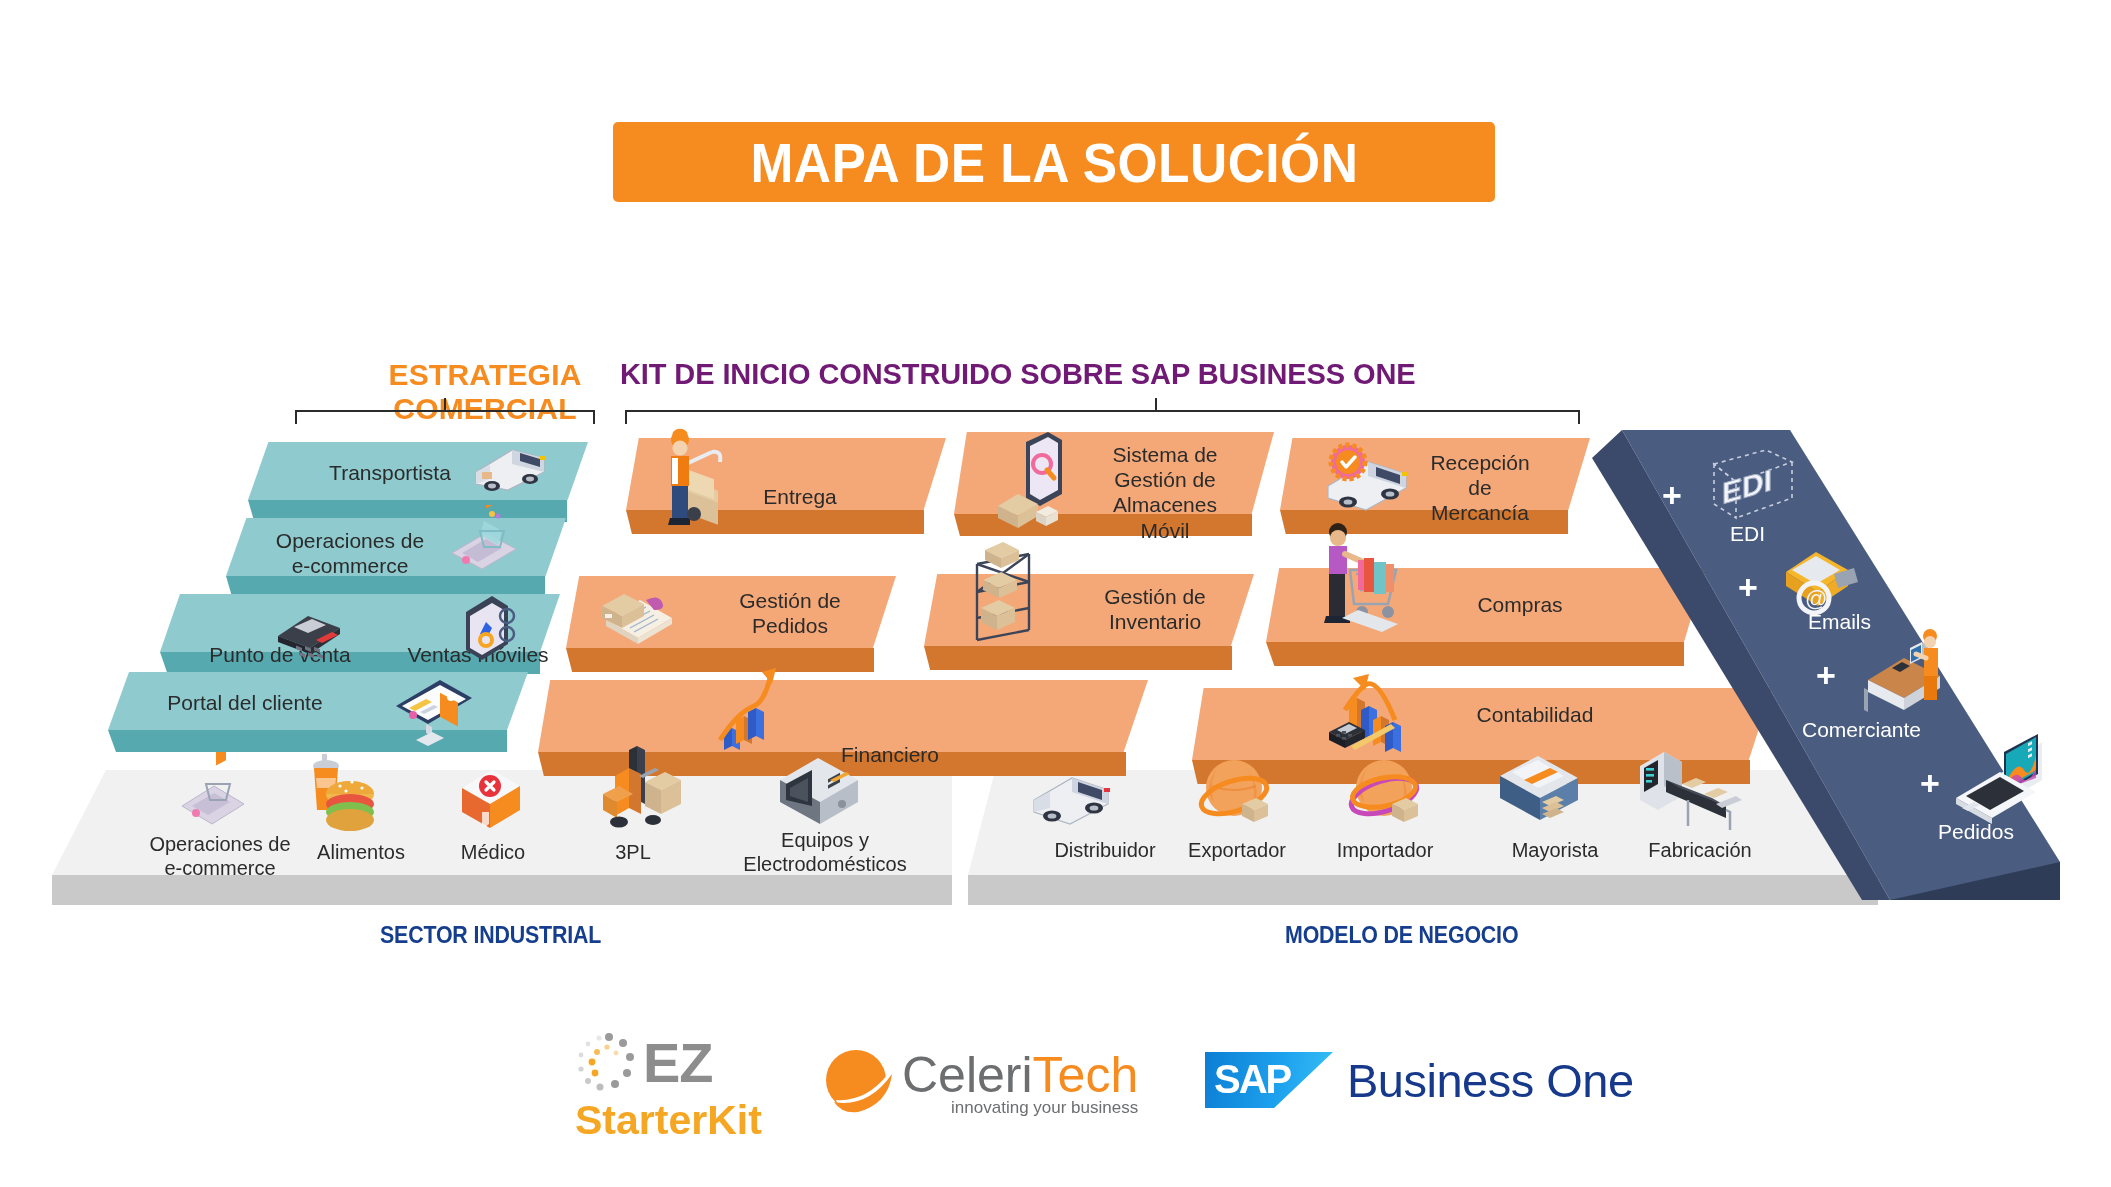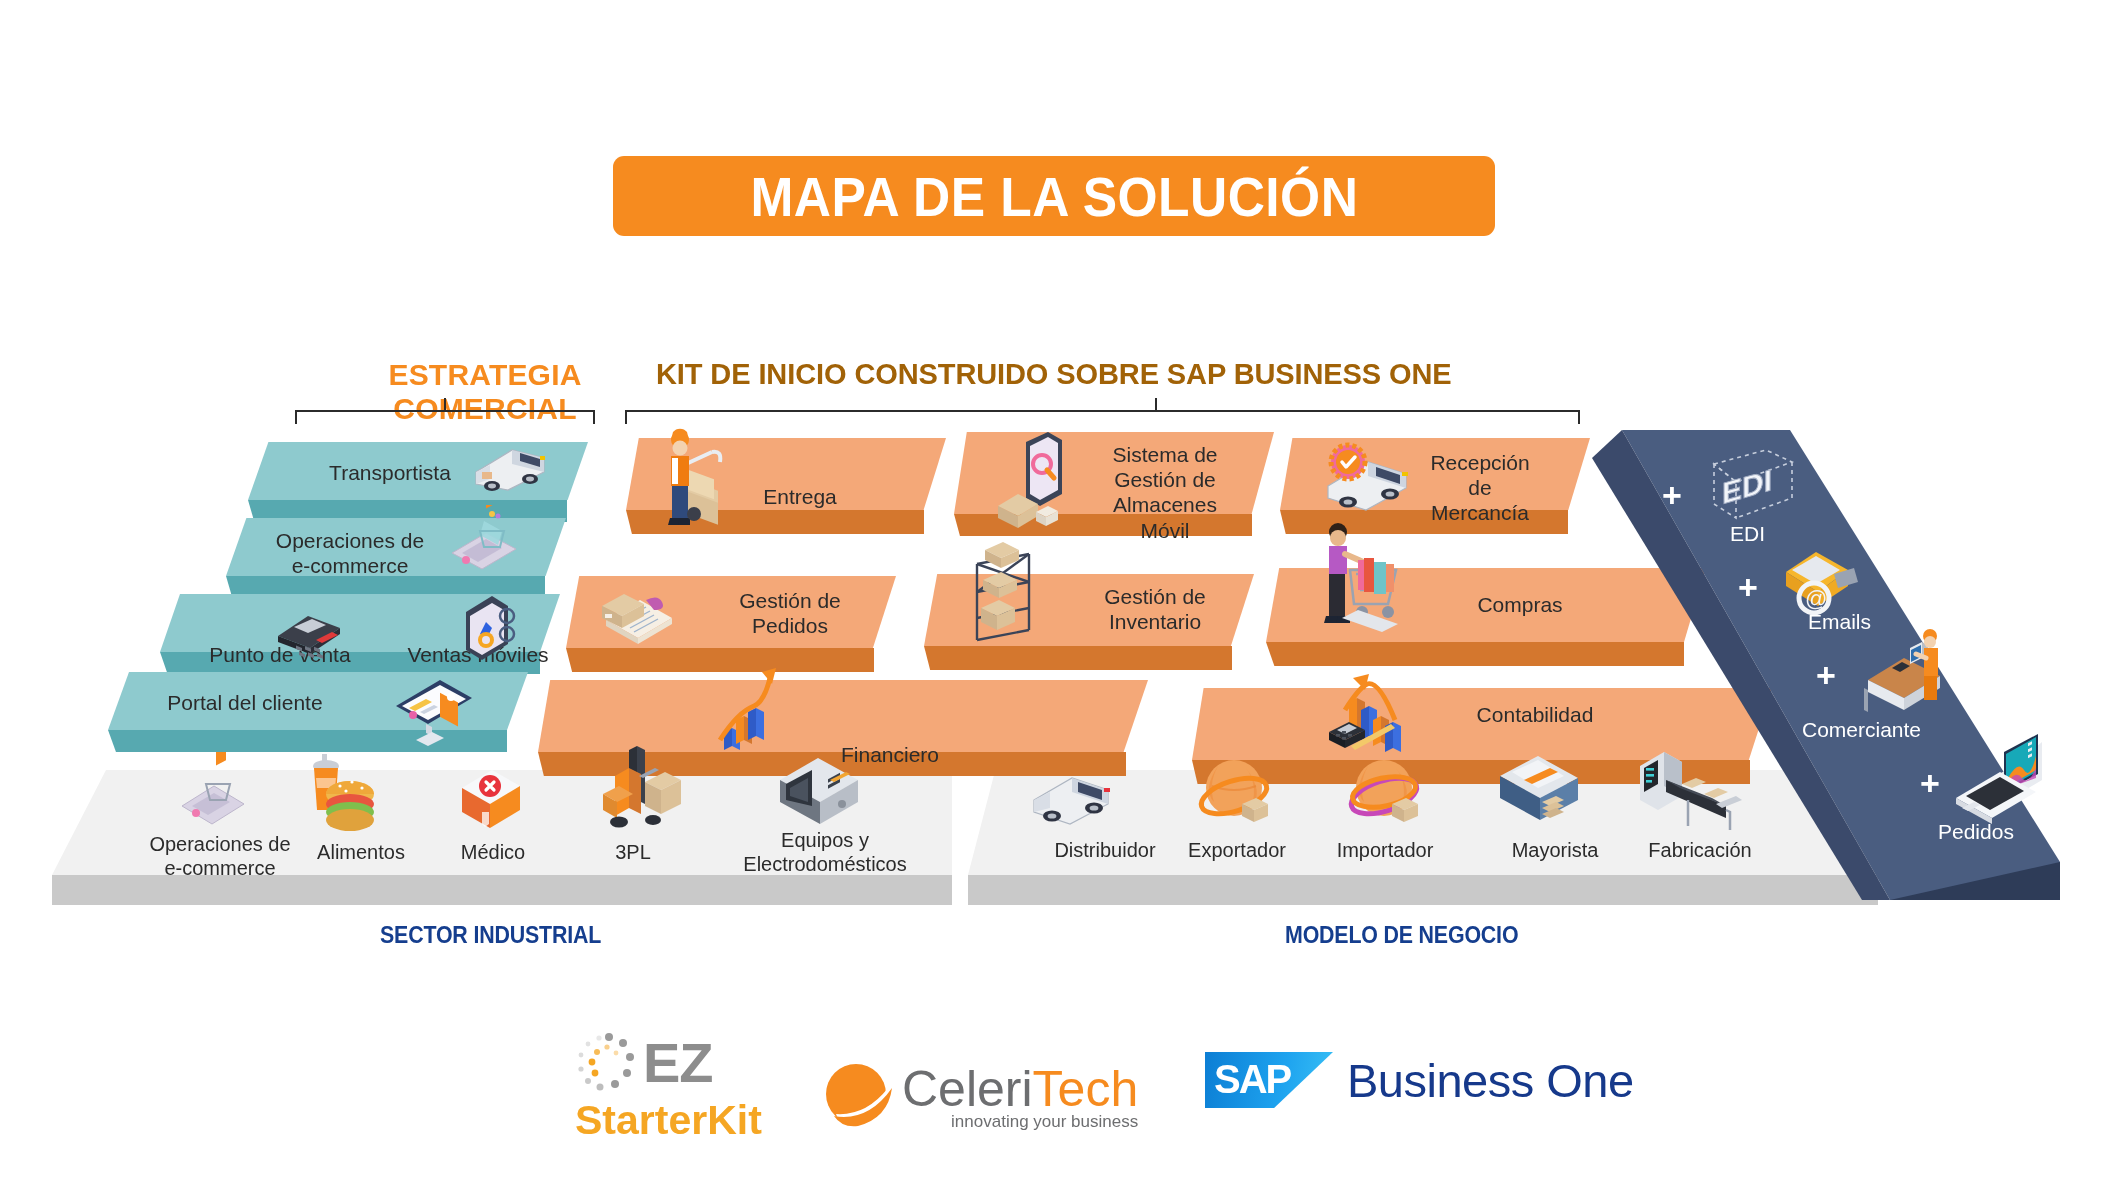--- a/index.html
+++ b/index.html
@@ -2,37 +2,37 @@
 <html><head>
 <meta charset="utf-8">
 <style>
   html,body{margin:0;padding:0;background:#fff;}
   body{width:2111px;height:1187px;position:relative;overflow:hidden;
        font-family:"Liberation Sans", sans-serif;color:#262626;}
 
   
   #title-banner{
     position:absolute;left:613px;top:122px;width:882px;height:80px;
-    background:#F68B1F;border-radius:11px;
-    display:flex;align-items:center;justify-content:center;margin-top:34px;
+    background:#F68B1F;border-radius:5px;
+    display:flex;align-items:center;justify-content:center;
   }
   #title-banner .txt{
     color:#fff;font-weight:bold;font-size:56px;letter-spacing:.5px;
     font-family:"Liberation Sans", sans-serif;
     transform:scaleX(.92);
   }
 
   
   .head-orange{
     position:absolute;color:#F68B1F;font-weight:bold;font-size:30px;
     line-height:1.14;text-align:center;letter-spacing:.2px;margin-top:36px;
   }
   .head-blue{
-    position:absolute;color:#a16207;font-weight:bold;font-size:29px;
-    letter-spacing:-.1px;white-space:nowrap;margin-left:36px;
+    position:absolute;color:#701a75;font-weight:bold;font-size:29px;
+    letter-spacing:-.1px;white-space:nowrap;
   }
   .foot-blue{
     position:absolute;color:#153E8E;font-weight:bold;font-size:23px;
     letter-spacing:-.2px;white-space:nowrap;transform:scaleX(.93);
     transform-origin:left center;
   }
 
   
   .bracket{position:absolute;}
   .bracket .hbar{position:absolute;left:0;top:12px;height:2px;width:100%;background:#2b2b2b;}
@@ -705,21 +705,21 @@
           <circle cx="32" cy="16" r="2.6" fill="#FAD08D"></circle>
           <circle cx="41" cy="22" r="2.4" fill="#FBDCA9"></circle>
         </g>
       </svg>
       <span class="ez-ez">EZ</span>
     </div>
     <div class="ez-kit" style="margin-top:2px;">StarterKit</div>
   </div>
 
   <div class="logo" style="left:820px;top:26px;">
-    <div style="display:flex;align-items:flex-end;margin-top:14px;">
+    <div style="display:flex;align-items:flex-end;">
       <svg width="76" height="70" viewBox="0 0 76 70" style="margin-right:6px;">
         <g>
           <circle cx="36" cy="32" r="30" fill="#F68B1F"></circle>
           <path d="M16 52 q30 2 52 -26 q-6 34 -40 36 q-10 -2 -12 -10z" fill="#fff"></path>
           <path d="M14 54 q34 6 58 -28 q-4 30 -34 38 q-16 2 -24 -10z" fill="#F68B1F"></path>
         </g>
       </svg>
       <div>
         <span class="cel-1">Celeri</span><span class="cel-2">Tech</span>
         <div class="cel-sub" style="text-align:right;margin-top:-6px;">innovating your business</div>

